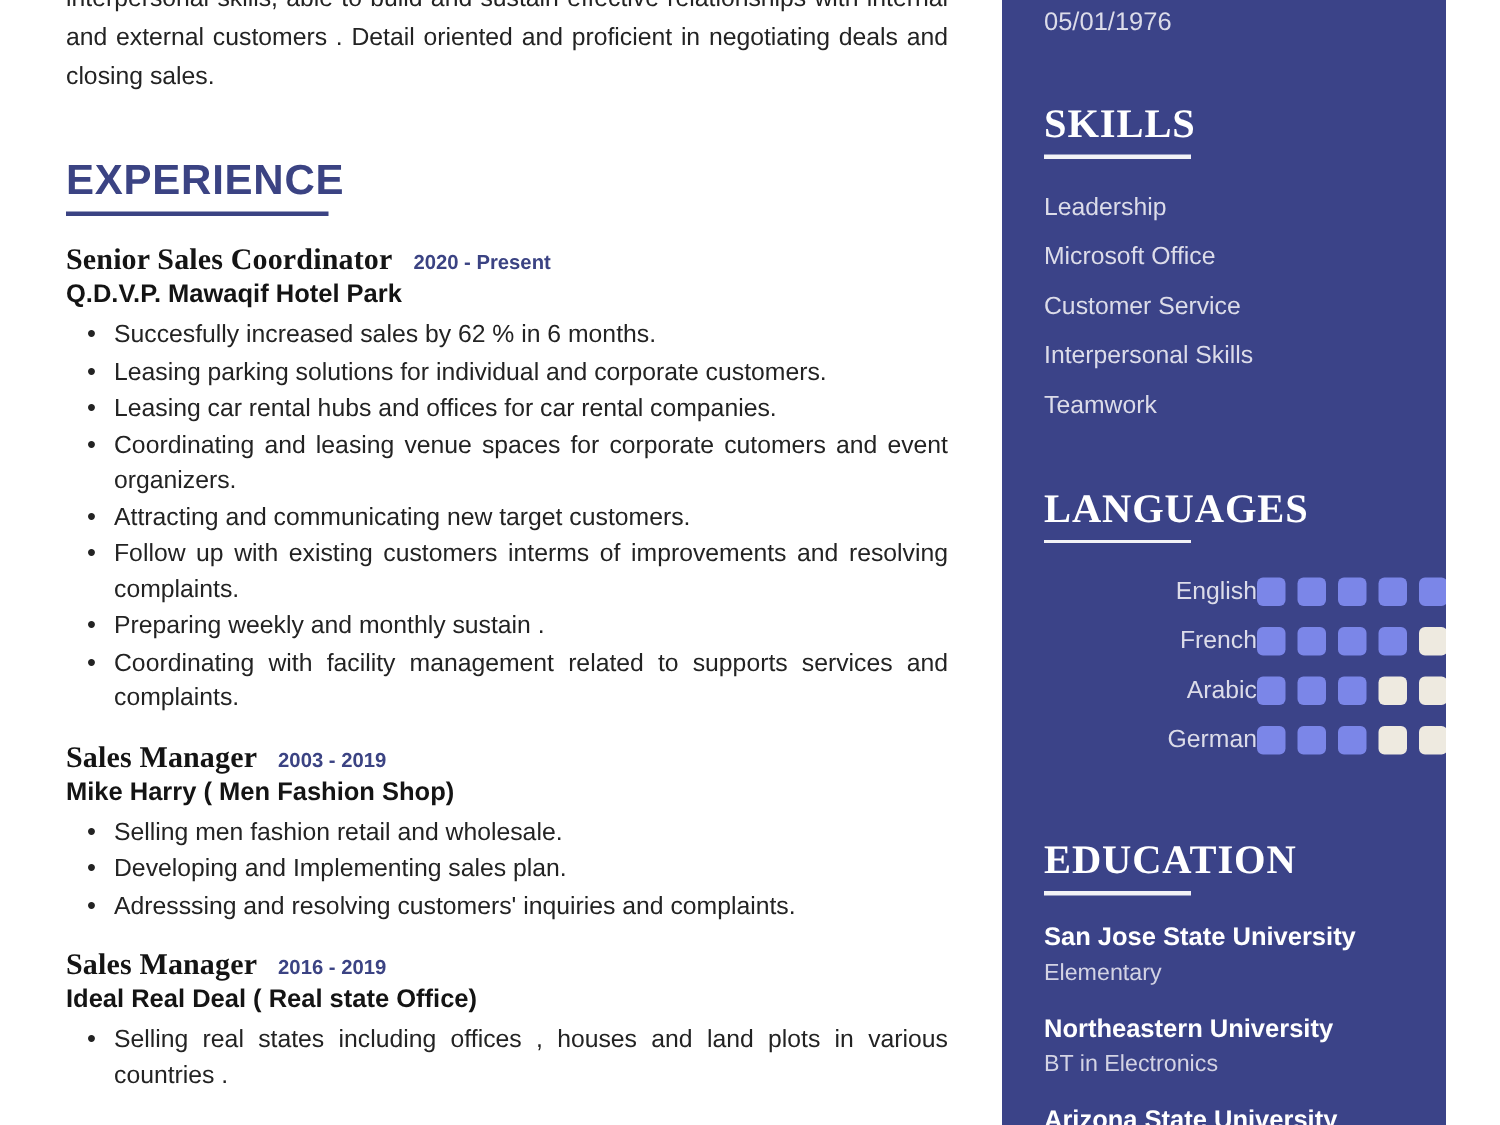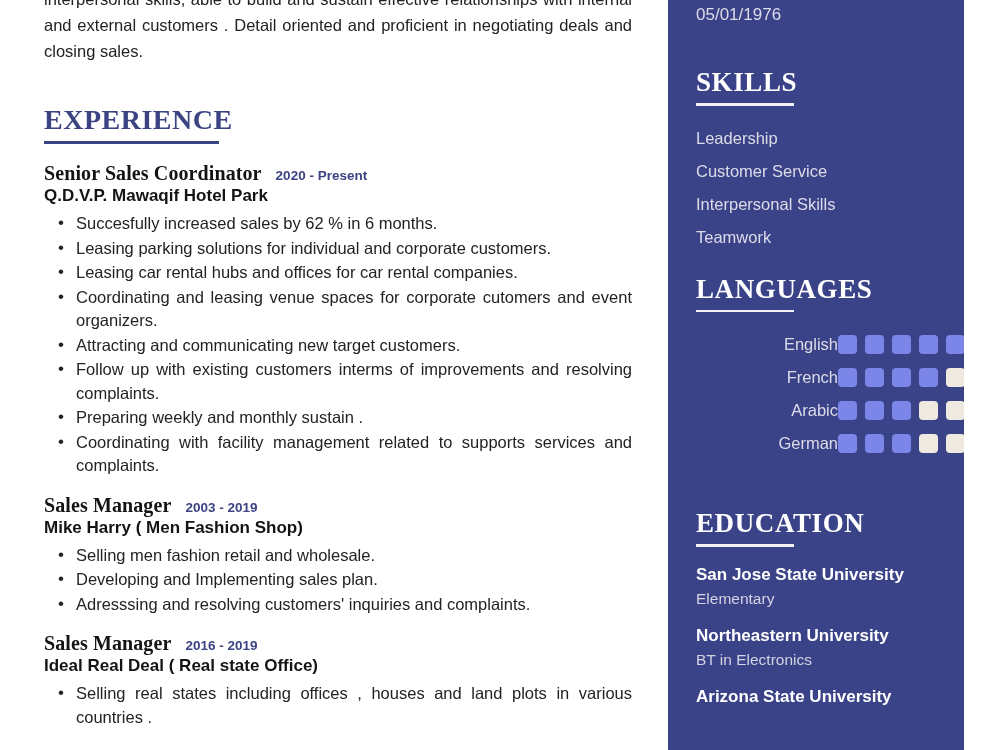--- a/index.html
+++ b/index.html
@@ -21,21 +21,21 @@
   }
   .summary {
     margin-top:-14px;
     font-size:16.5px;
     line-height:26px;
     color:#232323;
     text-align:justify;
   }
 
   .section-head {
-    font-family:Liberation Serif, serif;
+    font-family:Liberation Sans, sans-serif;
     font-weight:bold;
     font-size:28px;
     letter-spacing:0.5px;
     color:#3b4383;
     display:inline-block;
   }
   .section-head-rule {
     width:175px;
     height:3px;
     background:#3b4383;
@@ -123,21 +123,21 @@
     background:#f2f2f6;
     margin-top:5px;
     margin-bottom:16px;
   }
   .skills-block { margin-top:42px; }
   .skill {
     font-size:16.5px;
     line-height:33px;
     color:#dcdce9;
   }
-  .lang-block { margin-top:20px; }
+  .lang-block { margin-top:37px; }
   .lang-row {
     display:flex;
     align-items:center;
     height:33px;
   }
   .lang-name {
     font-size:16.5px;
     color:#dcdce9;
     flex:0 0 142px;
     text-align:right;
@@ -225,20 +225,21 @@
 
   <div class="sidebar">
 
     <div class="dob">05/01/1976</div>
 
     <div class="skills-block">
       <div class="side-head">SKILLS</div>
       <div class="side-rule"></div>
       <div id="skills">
           <div class="skill">Leadership</div>
+          <div class="skill">Microsoft Office</div>
           <div class="skill">Customer Service</div>
           <div class="skill">Interpersonal Skills</div>
           <div class="skill">Teamwork</div>
         </div>
     </div>
 
     <div class="lang-block">
       <div class="side-head">LANGUAGES</div>
       <div class="side-rule"></div>
       <div id="languages">

